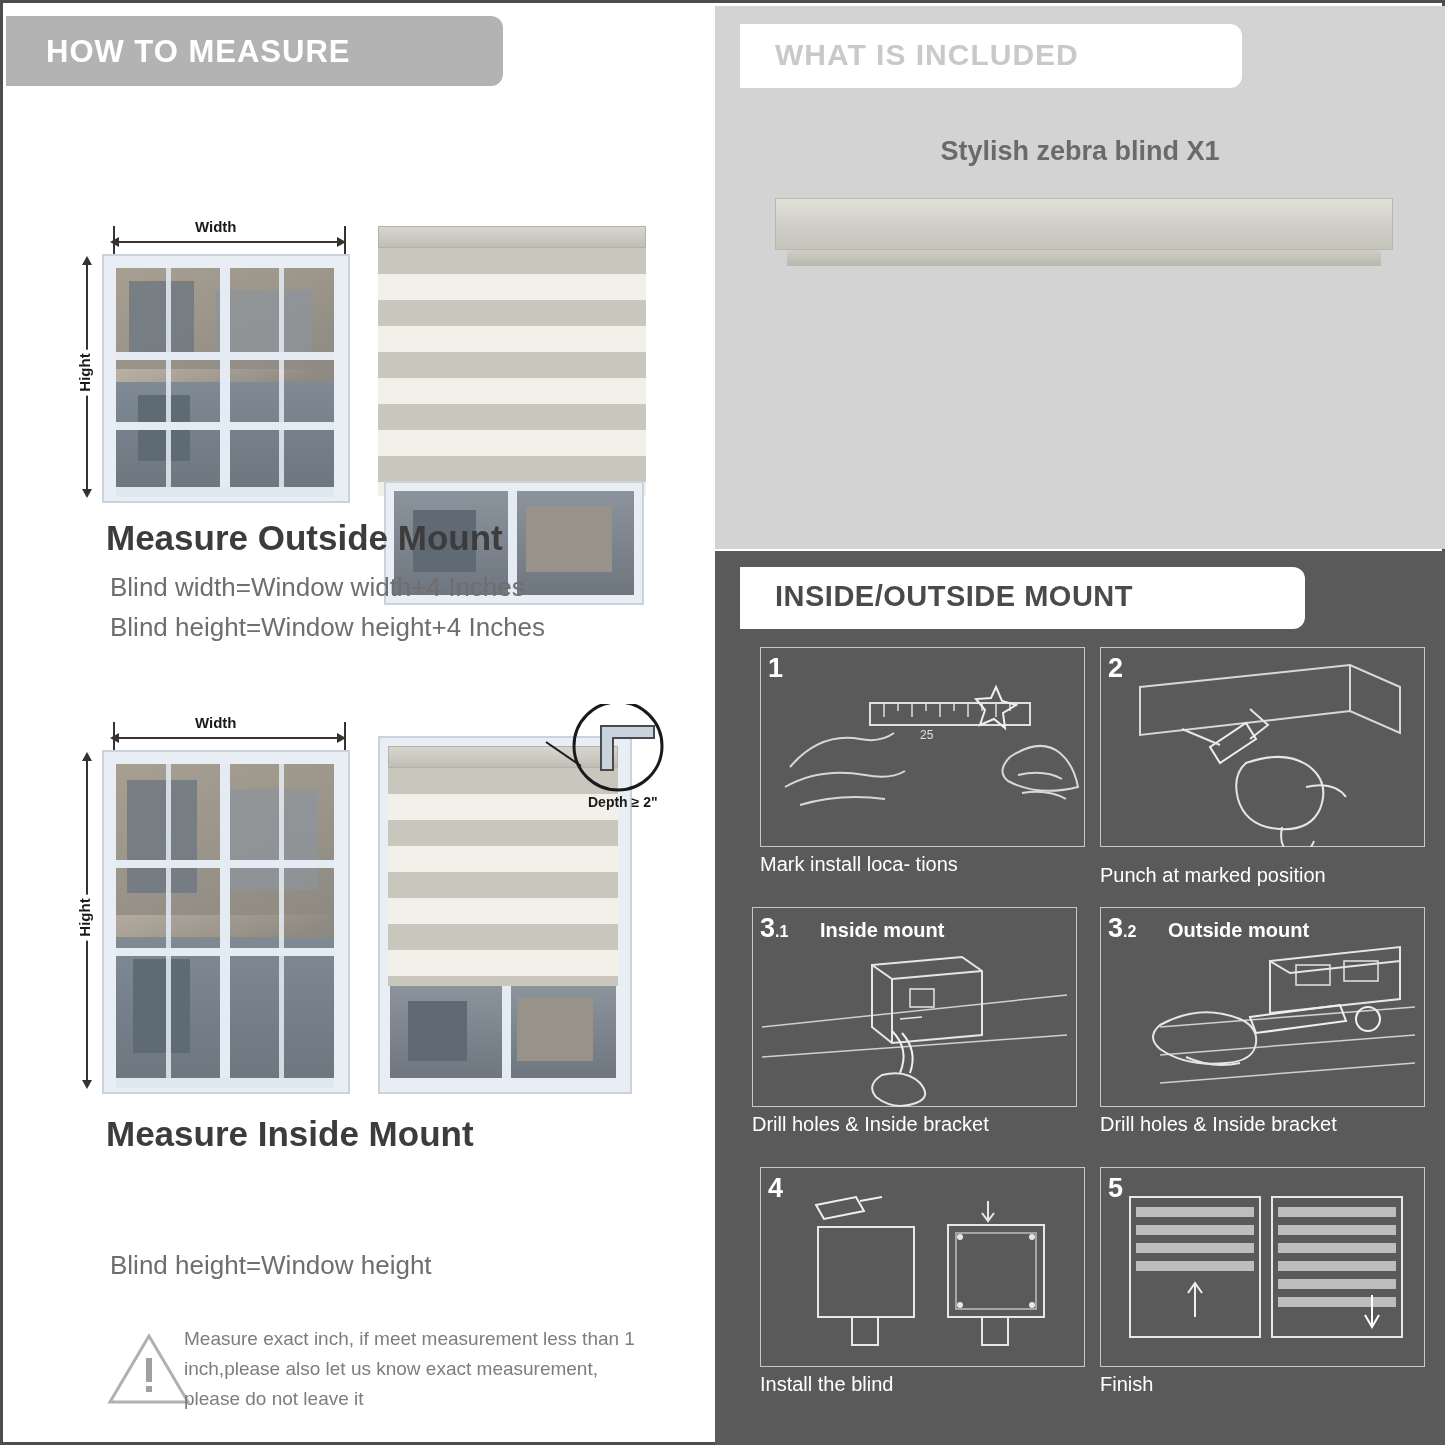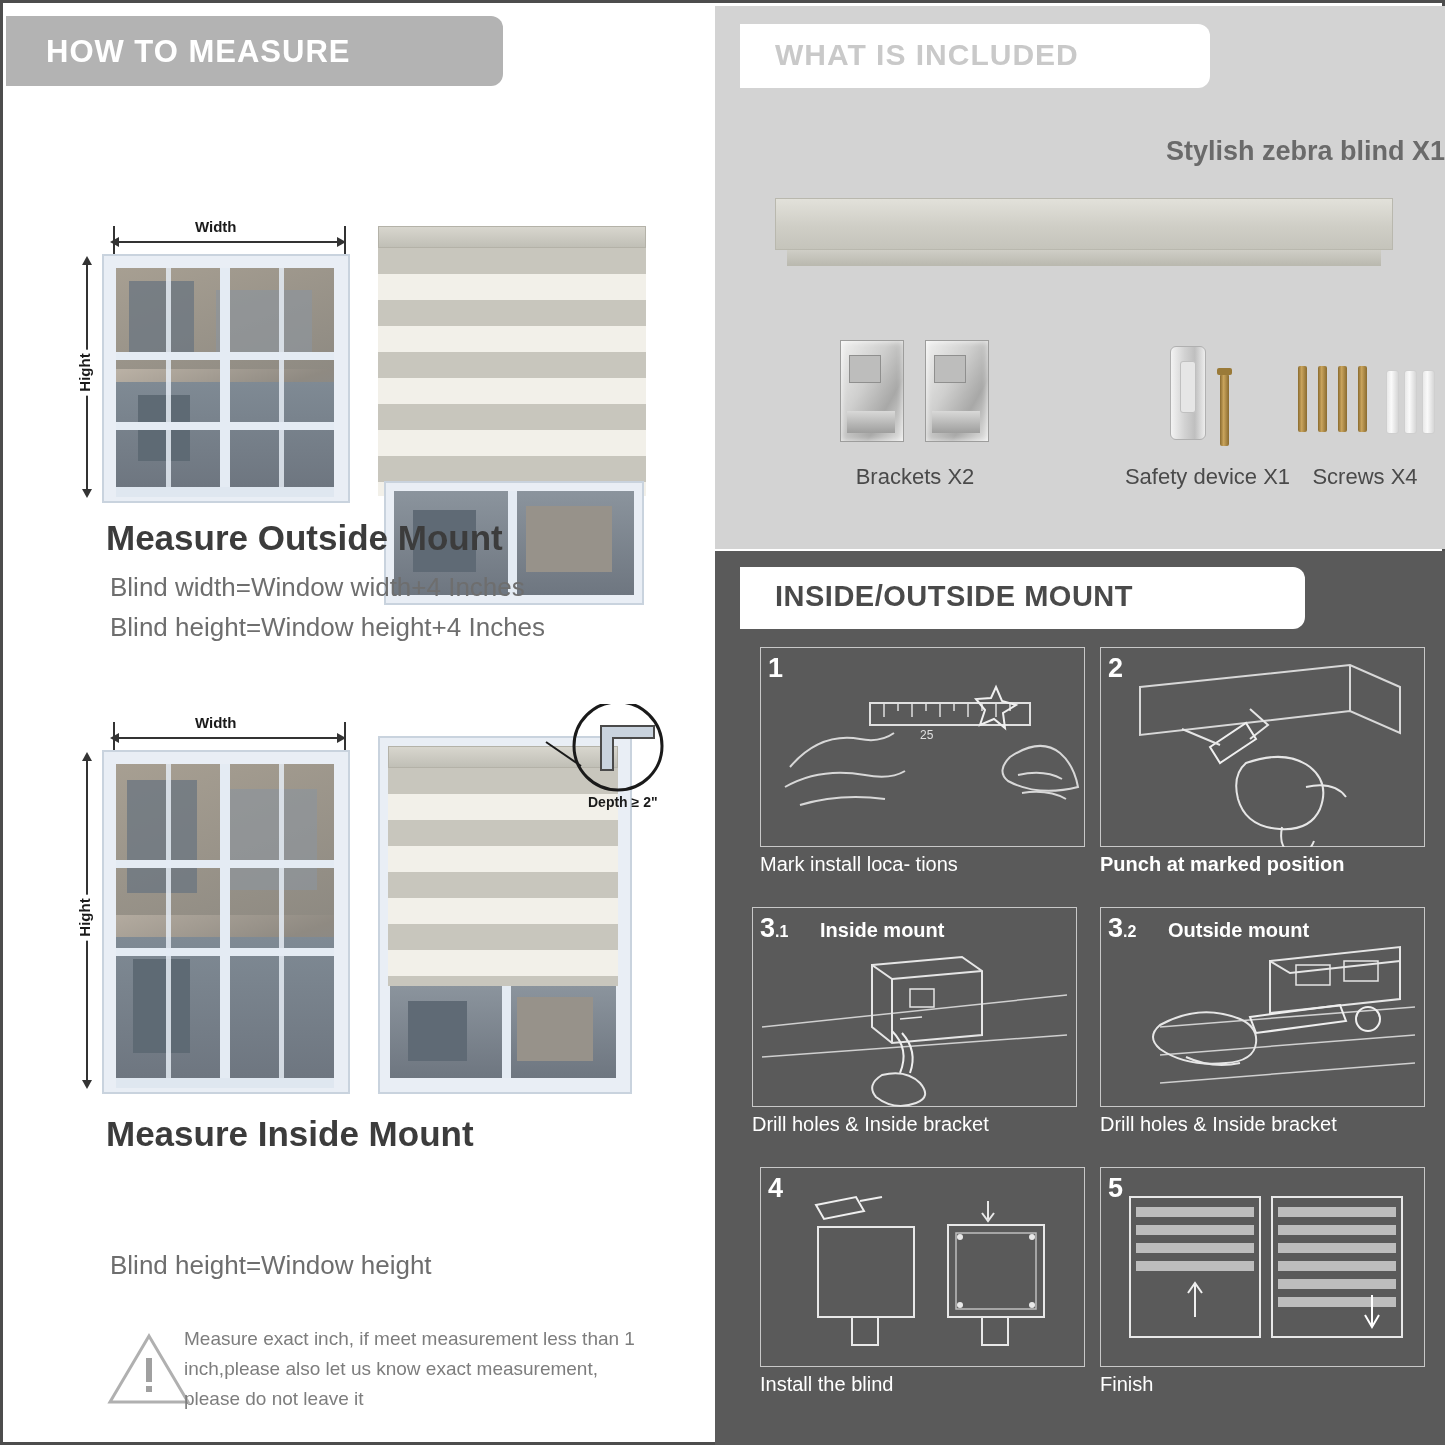--- a/index.html
+++ b/index.html
@@ -33,23 +33,23 @@
   .zebra{position:absolute;left:0;width:100%;background:repeating-linear-gradient(180deg,#c8c6bd 0px,#c8c6bd 26px,#f2f0e9 26px,#f2f0e9 52px);}
 
   .h-title{position:absolute;font-size:35px;color:#3c3c3c;font-weight:bold;}
   .h-line{position:absolute;font-size:26px;color:#6e6e6e;}
 
   .warn{position:absolute;}
   .warn-text{position:absolute;font-size:19px;color:#7d7d7d;line-height:30px;}
 
   
   .rt{position:absolute;left:712px;top:3px;width:730px;height:543px;background:#d3d3d3;}
-  .hdr-white{position:absolute;left:25px;top:18px;width:470px;height:64px;background:#ffffff;border-radius:0 12px 12px 0;}
+  .hdr-white{position:absolute;left:25px;top:18px;width:470px;height:64px;background:#ffffff;border-radius:0 12px 12px 0;padding-left:32px;}
   .hdr-white span{position:absolute;left:35px;top:14px;font-size:30px;font-weight:bold;color:#c9c9c9;letter-spacing:1px;}
-  .rt-title{position:absolute;left:0;top:130px;width:730px;text-align:right;font-size:27px;font-weight:bold;color:#6a6a6a;}
+  .rt-title{position:absolute;left:0;top:130px;width:730px;text-align:center;font-size:27px;font-weight:bold;color:#6a6a6a;}
   .railbig{position:absolute;left:60px;top:192px;width:618px;height:70px;}
   .railbig .top{position:absolute;left:0;top:0;width:100%;height:52px;background:linear-gradient(180deg,#e2e1da 0%,#cfcec6 55%,#c5c4bb 100%);border:1px solid #b9b8ae;box-sizing:border-box;}
   .railbig .bot{position:absolute;left:12px;top:52px;width:calc(100% - 24px);height:16px;background:linear-gradient(180deg,#cfcec6,#b9b8ae);}
   .parts{position:absolute;left:0;top:320px;width:730px;height:200px;}
   .part{position:absolute;text-align:center;}
   .part .cap{position:absolute;left:0;width:100%;top:138px;font-size:22px;color:#4a4a4a;}
   .brk{position:absolute;width:62px;height:100px;background:linear-gradient(120deg,#f0f0ef 0%,#cfcfce 40%,#a8a8a7 70%,#e4e4e3 100%);border:1px solid #9d9d9c;box-shadow:inset 0 0 6px rgba(255,255,255,.8);}
   .brk:after{content:"";position:absolute;left:8px;top:14px;width:30px;height:26px;background:#bdbdbc;border:1px solid #8f8f8e;}
   .brk:before{content:"";position:absolute;left:6px;bottom:8px;width:48px;height:22px;background:linear-gradient(180deg,#d9d9d8,#9e9e9d);}
   .safety{position:absolute;width:34px;height:92px;background:linear-gradient(90deg,#f3f3f3,#d2d2d2 40%,#bfbfbf 70%,#ededed);border:1px solid #b0b0b0;border-radius:6px;}
@@ -199,45 +199,20 @@
       <span>WHAT IS INCLUDED</span>
     </div>
 
     <div class="rt-title">Stylish zebra blind X1</div>
 
     <div class="railbig">
       <div class="top"></div>
       <div class="bot"></div>
     </div>
 
-    <div class="parts">
-
-      <div class="part" style="left:50px;top:0;width:300px;height:180px;">
-        <div class="brk" style="left:75px;top:14px;"></div>
-        <div class="brk" style="left:160px;top:14px;"></div>
-        <div class="cap">Brackets X2</div>
-      </div>
-
-      <div class="part" style="left:350px;top:0;width:285px;height:180px;">
-        <div class="safety" style="left:105px;top:20px;"></div>
-        <div class="screwwood" style="left:155px;top:48px;"></div>
-        <div class="cap">Safety device X1</div>
-      </div>
-
-      <div class="part" style="left:575px;top:0;width:150px;height:180px;">
-        <div class="sidescrew" style="left:8px;top:40px;"></div>
-        <div class="sidescrew" style="left:28px;top:40px;"></div>
-        <div class="sidescrew" style="left:48px;top:40px;"></div>
-        <div class="sidescrew" style="left:68px;top:40px;"></div>
-        <div class="screwplug" style="left:96px;top:44px;"></div>
-        <div class="screwplug" style="left:114px;top:44px;"></div>
-        <div class="screwplug" style="left:132px;top:44px;"></div>
-        <div class="cap" style="left:-40px;width:230px;">Screws X4</div>
-      </div>
-    </div>
   </div>
 
   <div class="rb">
     <div class="hdr-white2">
       <span>INSIDE/OUTSIDE MOUNT</span>
     </div>
 
     <div class="step" style="left:45px;top:96px;width:325px;height:200px;">
       <div class="frame"></div>
       <div class="num">1</div>
@@ -273,21 +248,21 @@
       <svg width="325" height="200" style="position:absolute;left:0;top:0;">
         <path d="M40 40 L250 18 L300 40 L300 86 L250 64 L40 88 Z" fill="none" stroke="#d8d8d8" stroke-width="2"></path>
         <path d="M250 18 L250 64" stroke="#d8d8d8" stroke-width="2" fill="none"></path>
         <path d="M150 62 L168 78 L150 92" fill="none" stroke="#e6e6e6" stroke-width="2"></path>
         <path d="M110 100 l36 -24 10 16 -36 24z" fill="none" stroke="#efefef" stroke-width="2"></path>
         <path d="M146 116 q40 -14 64 4 q20 16 10 42 q-10 22 -40 20 q-34 -2 -42 -30 q-6 -24 8 -36z" fill="none" stroke="#e6e6e6" stroke-width="2"></path>
         <path d="M182 180 q-4 22 10 26 q16 4 22 -12" fill="none" stroke="#e6e6e6" stroke-width="2"></path>
         <path d="M206 140 q28 -6 40 10" fill="none" stroke="#e6e6e6" stroke-width="2"></path>
         <path d="M120 98 l-38 -16" stroke="#e6e6e6" stroke-width="2" fill="none"></path>
       </svg>
-      <div class="cap" style="top:206px;font-weight:bold;">Punch at  marked position</div>
+      <div class="cap" style="top:217px;">Punch at  marked position</div>
     </div>
 
     <div class="step" style="left:37px;top:356px;width:325px;height:200px;">
       <div class="frame"></div>
       <div class="num"><span>3</span><small>.1</small></div>
       <div class="sublabel" style="left:68px;">Inside mount</div>
       <svg width="325" height="200" style="position:absolute;left:0;top:0;">
         <path d="M10 120 L315 88" stroke="#d0d0d0" stroke-width="1.5" fill="none"></path>
         <path d="M10 150 L315 128" stroke="#d0d0d0" stroke-width="1.5" fill="none"></path>
         <path d="M120 58 L210 50 L230 64 L230 128 L140 136 L120 120 Z" fill="none" stroke="#e6e6e6" stroke-width="2"></path>

